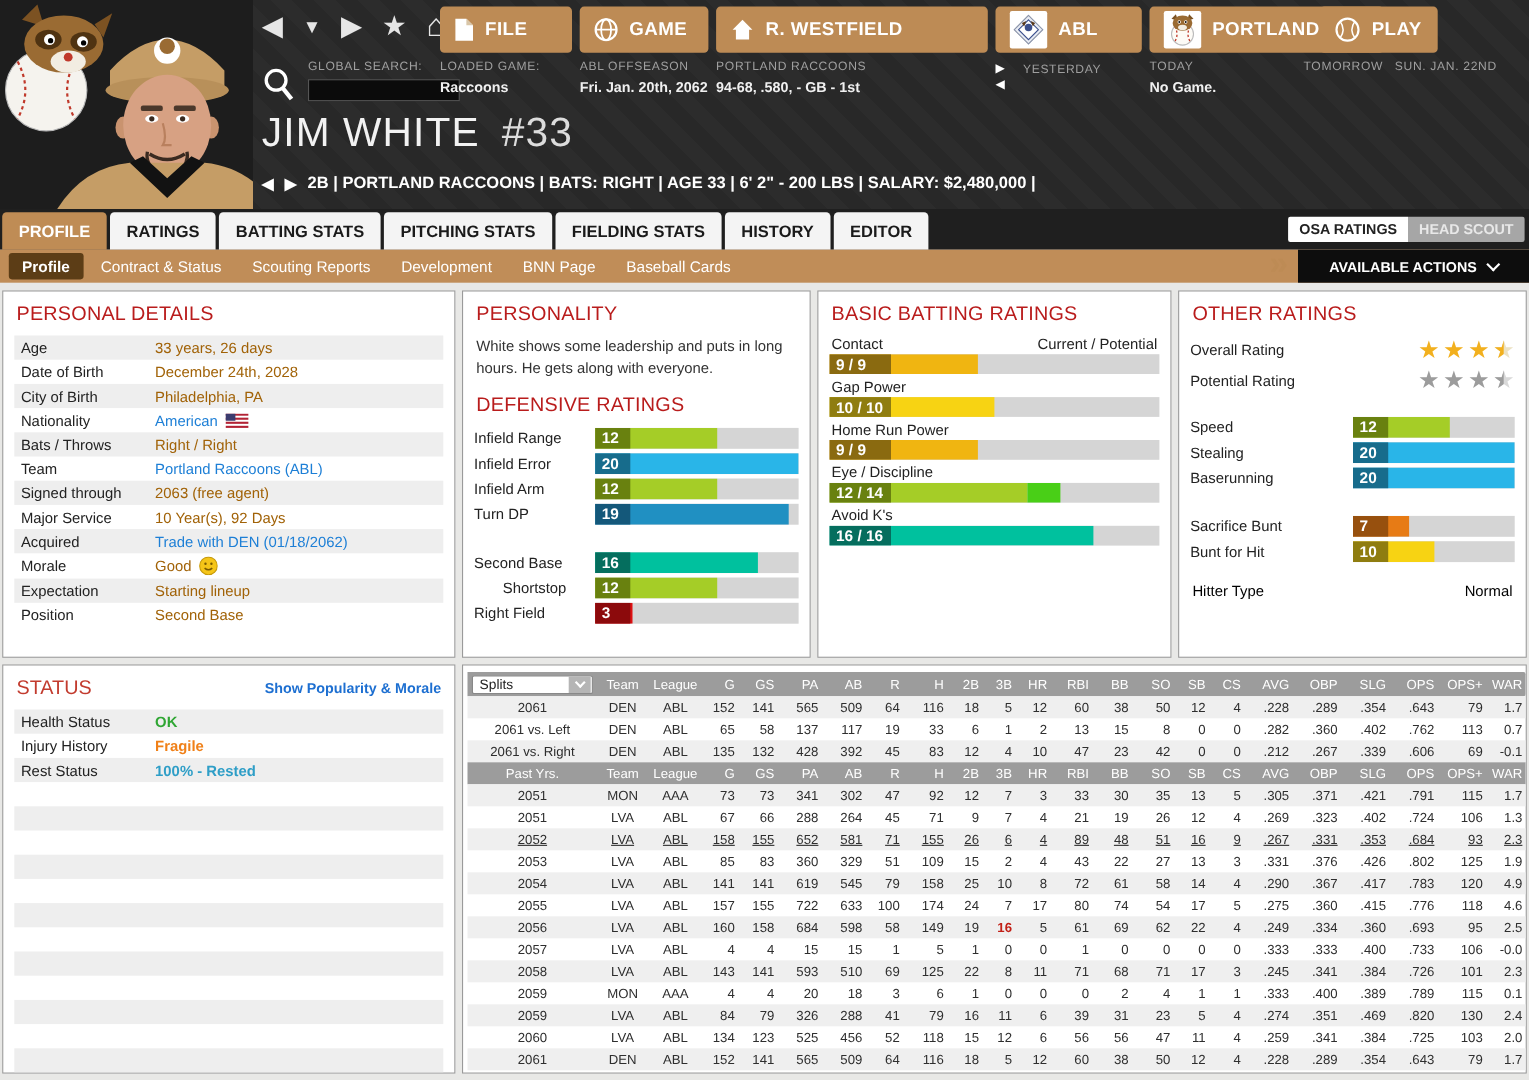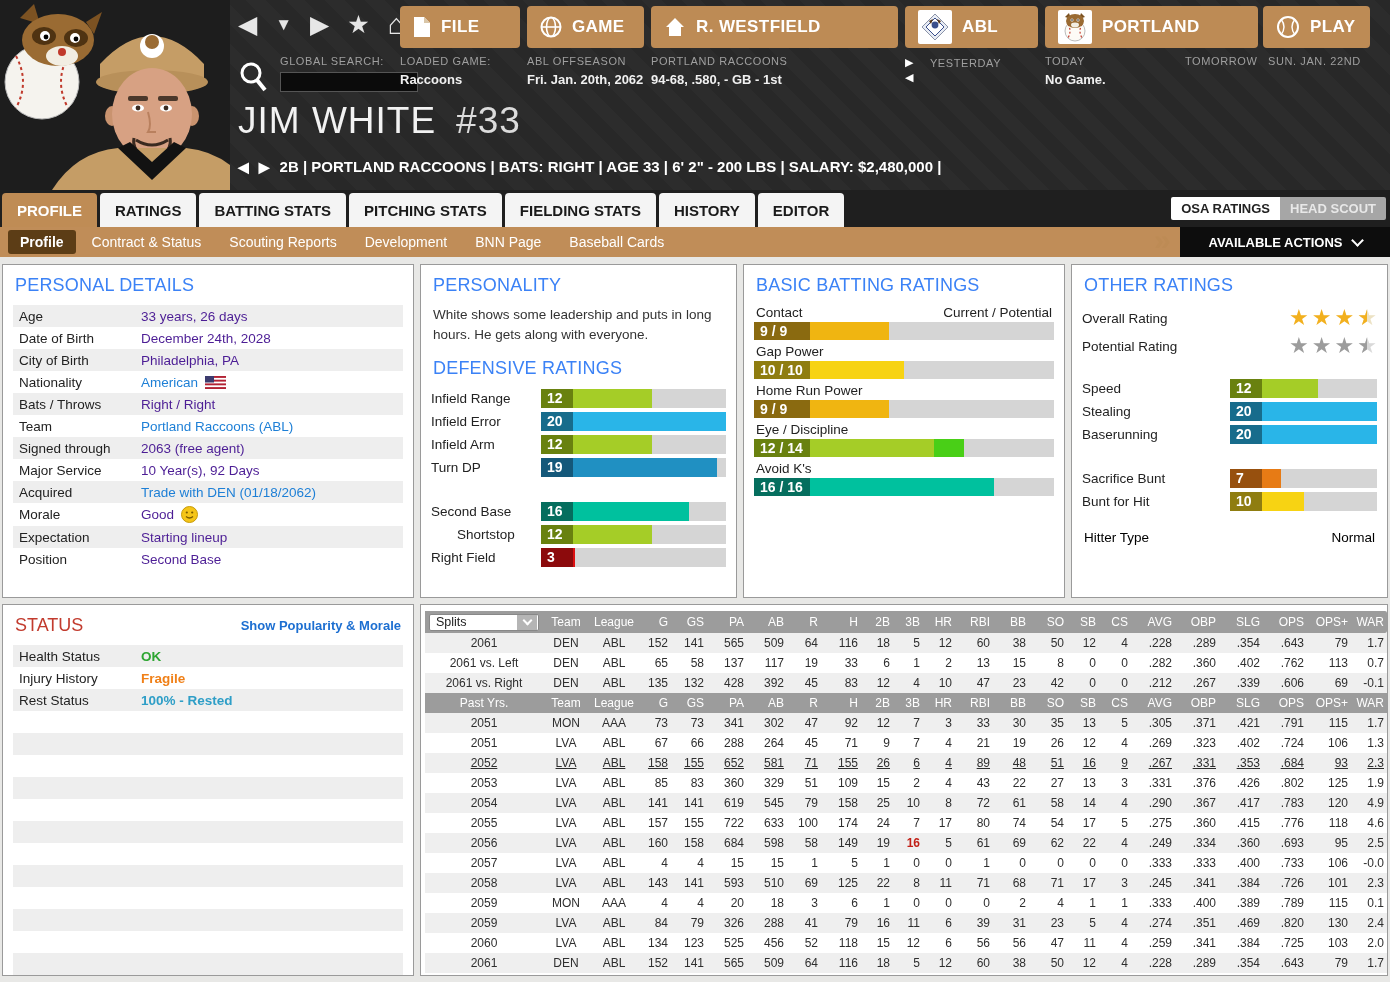--- a/index.html
+++ b/index.html
@@ -39,26 +39,26 @@
   .subtab.active{background:#5c3d16;border-radius:3px;font-weight:bold}
   .actions{position:absolute;right:0;top:0;width:210px;height:30px;background:#0d0d0d;display:flex;align-items:center;
            justify-content:center;color:#fff;font-weight:bold;font-size:13px;gap:10px;cursor:pointer}
   .actions .chevs{position:absolute;left:-26px;top:-4px;color:#bd8b55;font-size:30px;font-weight:bold}
   .caret{width:9px;height:9px;border-right:2px solid #fff;border-bottom:2px solid #fff;transform:rotate(45deg);margin-top:-4px}
   
   .content{padding:7px 2px 0 2px}
   .row1{display:grid;grid-template-columns:412px 317px 322px 1fr;gap:6px;height:334px}
   .row2{display:grid;grid-template-columns:412px 1fr;gap:6px;height:372px;margin-top:6px}
   .panel{background:#fff;border:1px solid #9a9a9a;padding:8px 10px;overflow:hidden;position:relative}
-  .ptitle{color:#3b82f6;font-size:18px;margin:2px 0 9px 2px;letter-spacing:.2px}
+  .ptitle{color:#b91c1c;font-size:18px;margin:2px 0 9px 2px;letter-spacing:.2px}
   
   .drow{display:flex;font-size:13.5px;padding:3px 6px;align-items:center;min-height:22px}
   .drow:nth-child(odd){background:#eeeeee}
   .dlabel{width:122px;color:#222;flex:none}
-  .dvalue{color:#4c1d95;display:flex;align-items:center;gap:7px}
+  .dvalue{color:#a16207;display:flex;align-items:center;gap:7px}
   .link{color:#1d7fd6;cursor:pointer}
   
   .bar-row{display:flex;align-items:center;margin:3px 0;height:20px}
   .bar-lab{font-size:13.5px;color:#222;flex:none}
   .bar-track{flex:1;height:19px;background:#d5d5d5;position:relative;overflow:hidden}
   .bar-fill{position:absolute;left:0;top:0;height:100%}
   .bar-pot{position:absolute;top:0;height:100%}
   .bar-chip{position:absolute;left:0;top:0;height:100%;color:#fff;font-weight:bold;font-size:14px;
             display:flex;align-items:center;padding-left:6px}
   .gap{height:18px}
@@ -196,21 +196,21 @@
           <ellipse cx="15" cy="9" rx="9" ry="7" fill="#9a6b33"></ellipse>
           <circle cx="12" cy="8" r="1.5" fill="#fff"></circle>
           <circle cx="18" cy="8" r="1.5" fill="#fff"></circle>
           <circle cx="12" cy="8" r=".8" fill="#000"></circle>
           <circle cx="18" cy="8" r=".8" fill="#000"></circle>
           <ellipse cx="15" cy="13" rx="4" ry="2.4" fill="#f2ede2"></ellipse>
         </svg>
     </span>
       <span>PORTLAND</span>
   </button>
-  <button class="menu-btn" style="left:1263px;width:107px">
+  <button class="menu-btn" style="left:1200px;width:107px">
     <span class="menu-icn">
       <svg width="24" height="24" viewBox="0 0 24 24">
           <circle cx="12" cy="12" r="10" fill="none" stroke="#fff" stroke-width="2"></circle>
           <path d="M5 4 q6 8 0 16 M19 4 q-6 8 0 16" stroke="#fff" stroke-width="1.4" fill="none"></path>
         </svg>
     </span>
       <span>PLAY</span>
   </button>
 
   <div class="search-icn">

